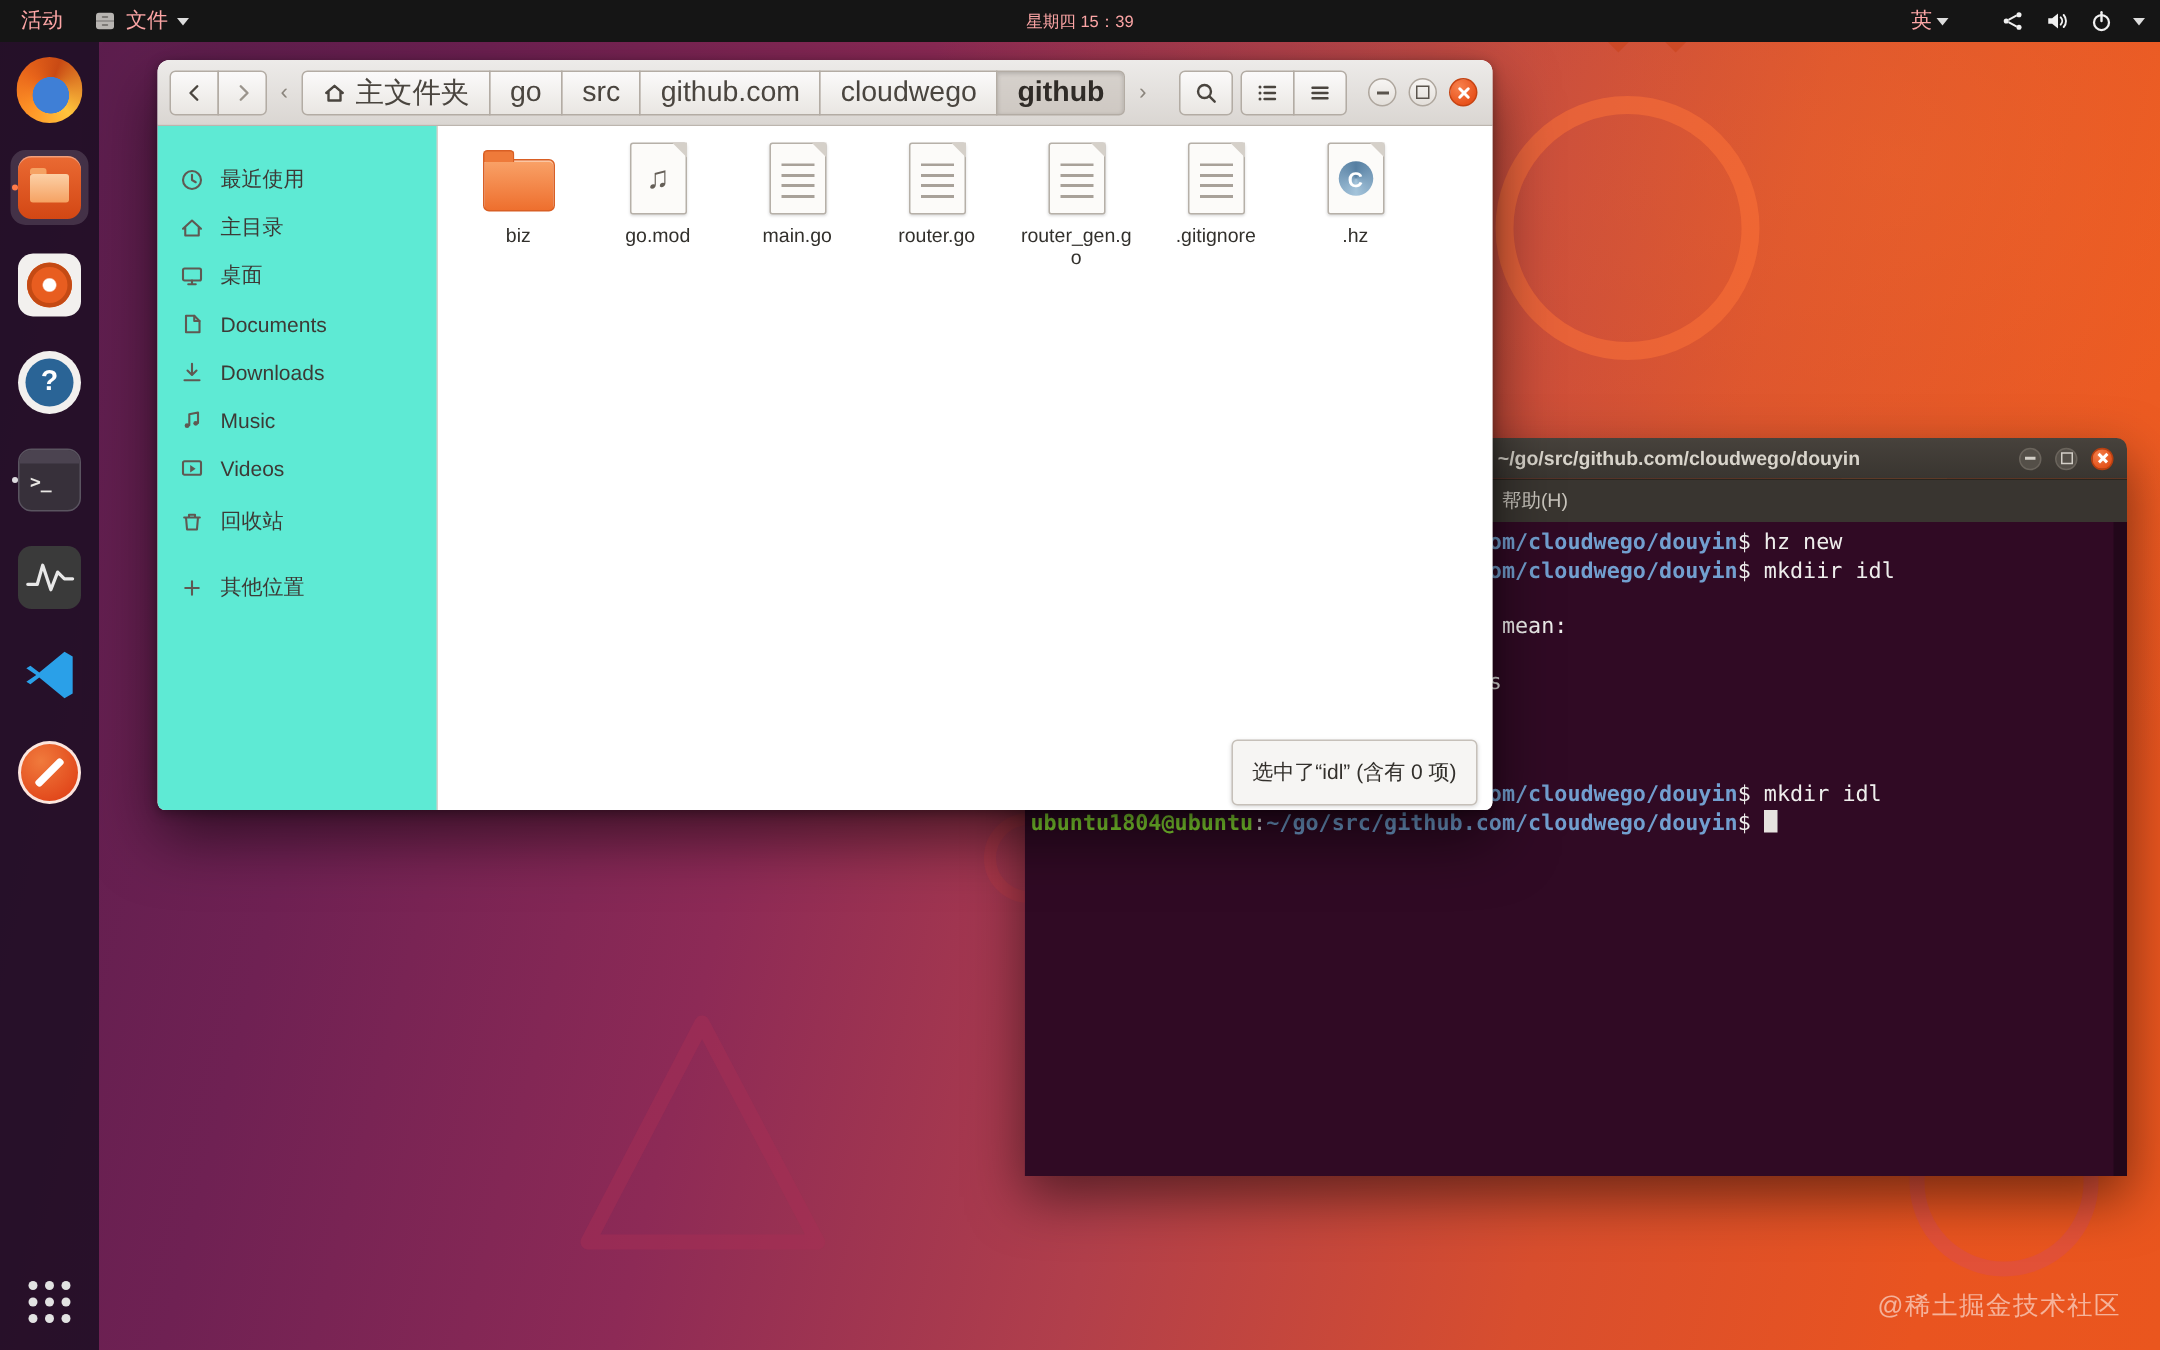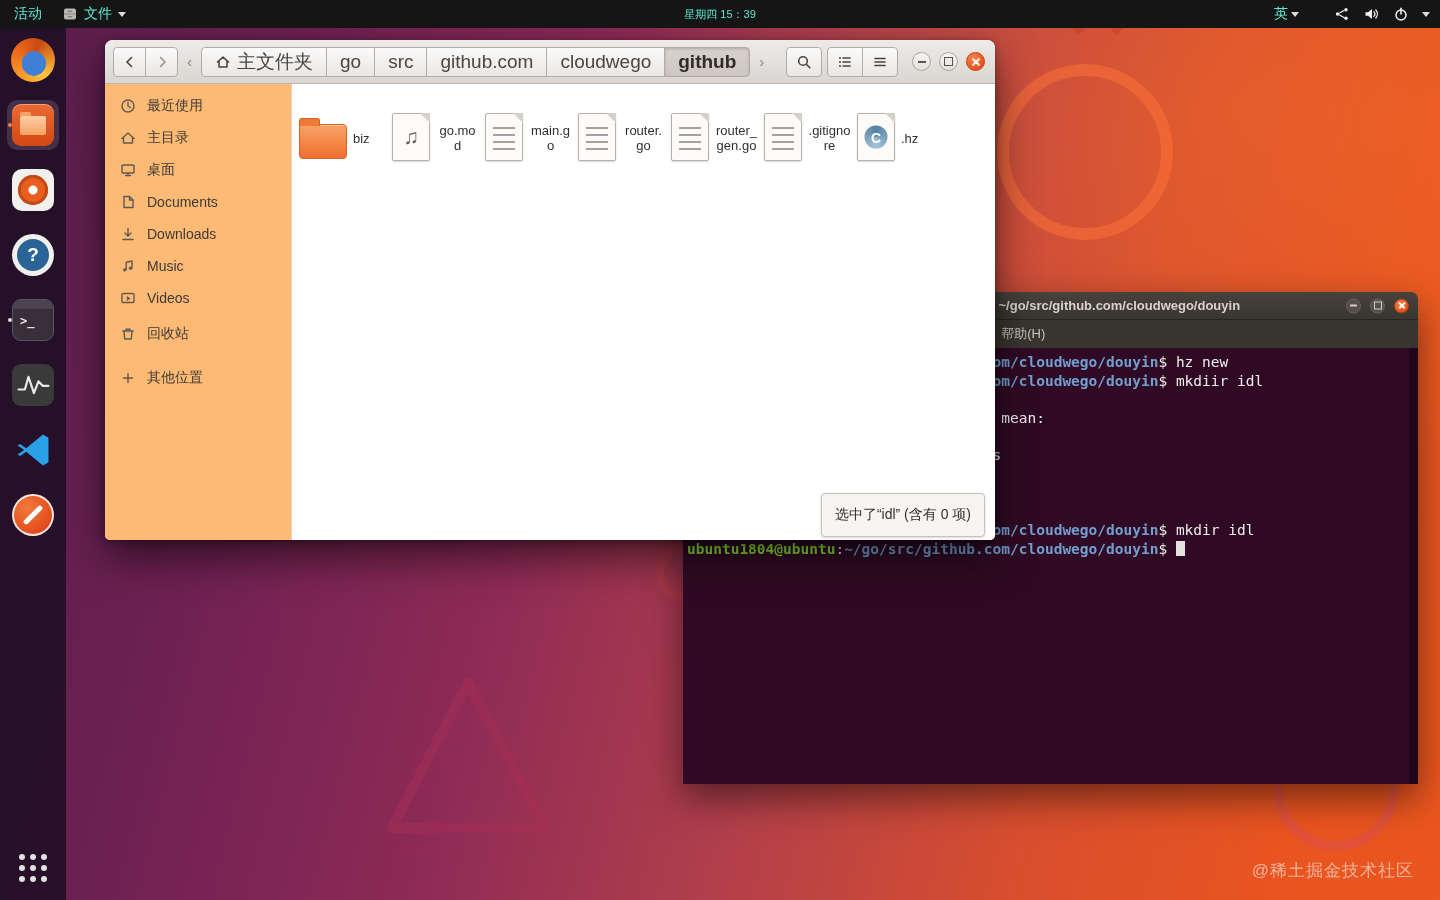--- a/index.html
+++ b/index.html
@@ -9,21 +9,21 @@
   .screen { position:relative; width:1440px; height:900px; overflow:hidden;
     background:
       radial-gradient(1100px 700px at 88% 12%, rgba(255,130,45,.28), rgba(0,0,0,0) 60%),
       linear-gradient(104deg, #571d4c 0%, #6f2153 20%, #8d2a56 38%, #b13f4b 56%, #d84e2e 74%, #e95420 90%, #ea561e 100%);
   }
   .wp-shapes { position:absolute; inset:0; z-index:1; }
   .watermark { position:absolute; right:26px; bottom:18px; z-index:4; color:rgba(255,255,255,.55); font-size:17px; letter-spacing:1px; }
 
   
   .top-bar { position:absolute; top:0; left:0; right:0; height:28px; background:#151515; z-index:60;
-    display:flex; align-items:center; color:#5eead4; font-size:14px; }
+    display:flex; align-items:center; color:#fca5a5; font-size:14px; }
   .tb-left { display:flex; align-items:center; gap:20px; padding-left:14px; }
   .tb-appmenu { display:flex; align-items:center; gap:6px; }
   .tb-clock { position:absolute; left:0; right:0; text-align:center; font-size:11px; pointer-events:none; }
   .tb-right { position:absolute; right:10px; display:flex; align-items:center; gap:13px; }
   .tb-input { display:flex; align-items:center; gap:3px; margin-right:22px; }
   .chev { width:0; height:0; border-left:4px solid transparent; border-right:4px solid transparent; border-top:5px solid #ddd; display:inline-block; }
 
   
   .dock { position:absolute; left:0; top:28px; bottom:0; width:66px; z-index:55;
     background:rgba(26,13,33,.82); display:flex; flex-direction:column; align-items:center; padding-top:7px; gap:15px; }
@@ -81,31 +81,31 @@
   .wc-btn { width:19px; height:19px; border-radius:50%; border:1px solid #aea69d; background:linear-gradient(#f7f5f3,#e3dfda);
     position:relative; display:flex; align-items:center; justify-content:center; }
   .wcb-min::before { content:""; width:8px; height:2px; background:#5a544d; }
   .wcb-max::before { content:""; width:7px; height:7px; border:1.5px solid #5a544d; }
   .wc-close { background:radial-gradient(circle at 35% 30%, #f8824e, #e8521c 72%); border-color:#c64312; }
   .wc-close::before, .wc-close::after { content:""; position:absolute; width:10px; height:2px; background:#fff; border-radius:1px; }
   .wc-close::before { transform:rotate(45deg); }
   .wc-close::after { transform:rotate(-45deg); }
 
   .fw-body { flex:1; display:flex; min-height:0; position:relative; }
-  .fw-sidebar { width:187px; background:#fdba74; border-right:1px solid #d8d2cc; padding-top:6px; }
+  .fw-sidebar { width:187px; background:#5eead4; border-right:1px solid #d8d2cc; padding-top:20px; }
   .sb-item { display:flex; align-items:center; gap:11px; height:32px; padding:0 12px 0 15px; font-size:14px; color:#3d3a36; }
   .sb-item.gap-sm { margin-top:4px; }
   .sb-item.gap-lg { margin-top:12px; }
   .si { width:16px; height:16px; stroke:#5f5952; fill:none; stroke-width:1.4; stroke-linecap:round; stroke-linejoin:round; flex:0 0 16px; }
   .hi { width:16px; height:16px; stroke:#4a453f; fill:none; stroke-width:1.6; stroke-linecap:round; stroke-linejoin:round; }
   .hi.muted { stroke:#9a948c; }
 
   .fw-content { flex:1; background:#fff; position:relative; padding:4px 0 0 7px; }
   .file-grid { display:flex; flex-wrap:wrap; width:656px; }
-  .file-cell { width:93px; height:94px; display:flex; flex-direction:row; align-items:center; padding-top:4px; }
+  .file-cell { width:93px; height:94px; display:flex; flex-direction:column; align-items:center; padding-top:4px; }
   .fi-icon { height:54px; display:flex; align-items:center; justify-content:center; }
   .fi-label { margin-top:2px; font-size:13px; color:#32302c; text-align:center; max-width:86px; line-height:15px;
     word-break:break-all; padding:1px 6px; border-radius:3px; }
   .fi-label.sel { background:#e95420; color:#fff; }
 
   .ic-folder { position:relative; width:48px; height:35px; margin-top:9px; background:linear-gradient(#f9a268,#ee6f2e);
     border:1px solid #d95f24; border-radius:2px 4px 4px 4px; box-shadow:inset 0 1px 0 rgba(255,255,255,.4); }
   .ic-folder::before { content:""; position:absolute; top:-7px; left:-1px; width:19px; height:7px; background:#ee7a3a;
     border:1px solid #d95f24; border-bottom:none; border-radius:3px 3px 0 0; }
   .ic-folder.selected { background:linear-gradient(#ee6c2e,#d6451a); border-color:#b53a10; box-shadow:0 0 0 3px rgba(233,84,32,.22); }

